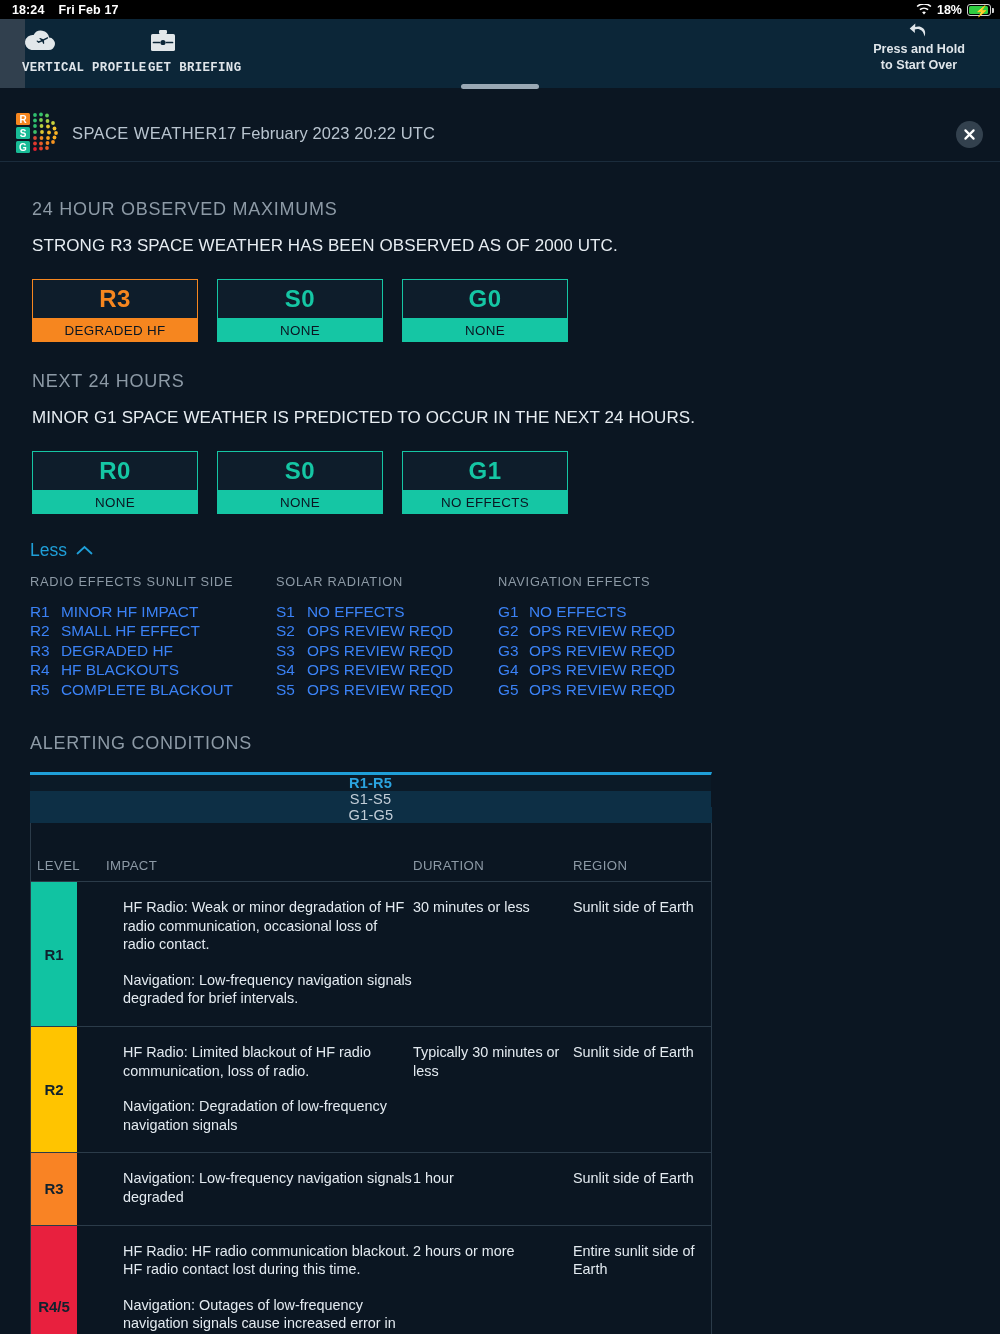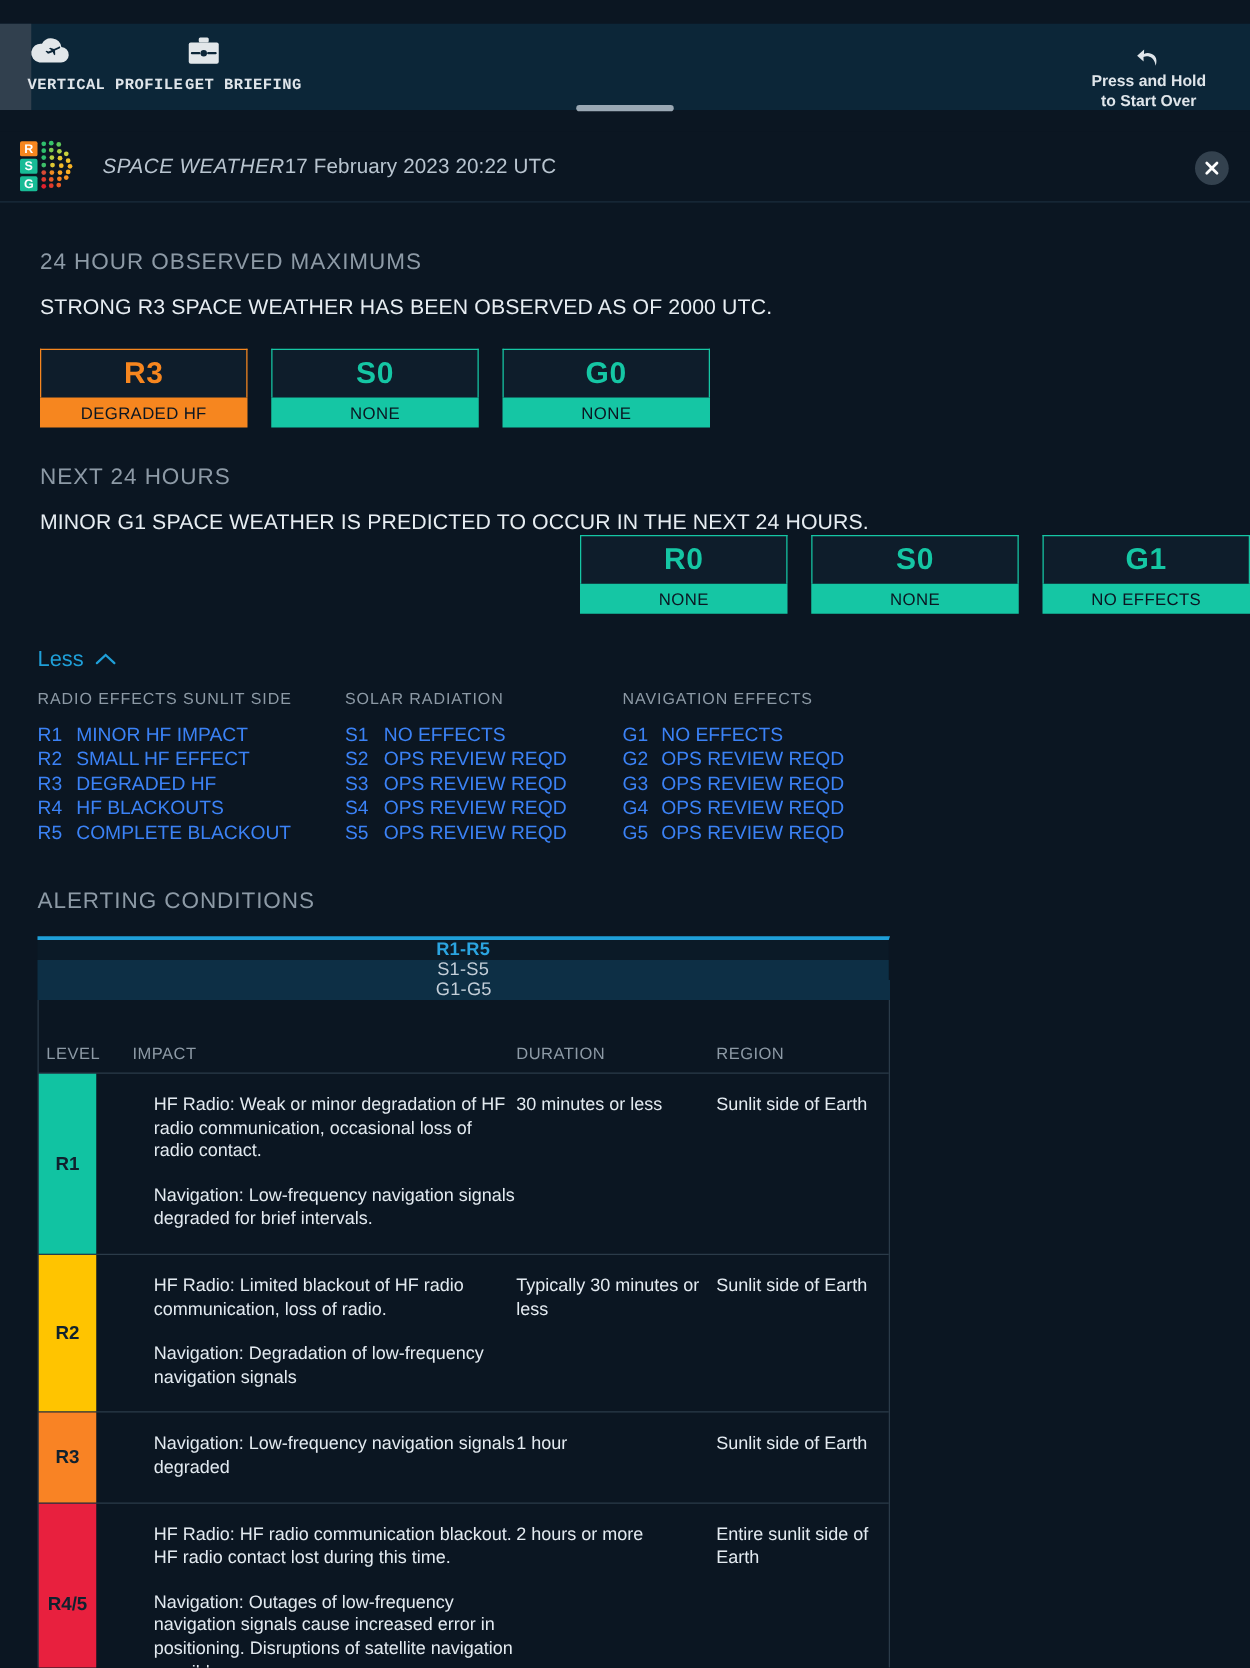--- a/index.html
+++ b/index.html
@@ -45,21 +45,21 @@
     display: flex; flex-direction: column; align-items: flex-start; width: 120px; font-family: Liberation Mono, monospace;
   }
   .tb-item .glyph { height: 30px; display: flex; align-items: center; justify-content: center; }
   .tb-item .tb-label {
     margin-top: 5px; color: #dfe5ea; font-size: 12.4px; font-weight: bold; letter-spacing: .35px;
     white-space: nowrap;
   }
   #tb-vertical-profile { left: 22px; }
   #tb-get-briefing { left: 148px; }
   .start-over {
-    position: absolute; right: 12px; top: 16px; width: 138px;
+    position: absolute; right: 12px; top: 0; width: 138px;
     display: flex; flex-direction: column; align-items: center;
   }
   .start-over .so-label {
     color: #dfe5ea; font-size: 12.6px; font-weight: bold; line-height: 16px; text-align: center;
   }
   .start-over .glyph { height: 22px; display:flex; align-items:center; justify-content:center; }
 
   
   .handle-bar-zone {
     position: absolute; top: 88px; left: 0; width: 1000px; height: 17px;
@@ -77,21 +77,21 @@
     border-bottom: 1px solid #1b2c3c;
   }
   .logo { margin-left: 16px; width: 48px; height: 42px; position: relative; }
   .logo-letters { position: absolute; left: 0; top: 1px; display: flex; flex-direction: column; gap: 2px; }
   .logo-letters span {
     width: 14px; height: 12px; display: flex; align-items: center; justify-content: center;
     font-size: 10px; font-weight: bold; color: #ffffff; border-radius: 1.5px;
   }
   .logo-dots { position: absolute; left: 15px; top: 0; }
   .sheet-title {
-    margin-left: 18px; color: #b8c4cf; font-size: 16.5px; letter-spacing: .4px; font-style: italic;
+    margin-left: 8px; color: #b8c4cf; font-size: 16.5px; letter-spacing: .4px;
   }
   .sheet-timestamp {
     color: #b8c4cf; font-size: 16.5px; letter-spacing: .1px;
   }
   .close-btn {
     position: absolute; right: 17px; top: 16px;
     width: 27px; height: 27px; border-radius: 50%;
     background: #33414e; display: flex; align-items: center; justify-content: center;
     cursor: pointer;
   }
@@ -173,20 +173,38 @@
   }
   .impact-p + .impact-p { margin-top: 17px; }
   .dur-cell { width: 160px; color: #e3eaf0; font-size: 14.4px; line-height: 18.6px; }
   .reg-cell { width: 130px; color: #e3eaf0; font-size: 14.4px; line-height: 18.6px; }
 </style>
 </head>
 <body>
 
 <div class="screen">
 
+  <div class="statusbar">
+    <span class="sb-time">18:24</span>
+    <span class="sb-date">Fri Feb 17</span>
+    <span class="sb-right">
+      <span class="wifi-icon">
+        <svg width="16" height="12" viewBox="0 0 16 12">
+          <path d="M8 10.6l1.9-2.3a2.9 2.9 0 0 0-3.8 0L8 10.6z" fill="#fff"></path>
+          <path d="M4.4 6.3a5.6 5.6 0 0 1 7.2 0l1-1.2a7.1 7.1 0 0 0-9.2 0l1 1.2z" fill="#fff"></path>
+          <path d="M1.6 3.1a9.8 9.8 0 0 1 12.8 0l1-1.2a11.3 11.3 0 0 0-14.8 0l1 1.2z" fill="#fff"></path>
+        </svg>
+      </span>
+      <span class="sb-batt-pct">18%</span>
+      <span class="batt">
+        <span class="batt-fill"></span>
+        <span class="batt-bolt">⚡</span>
+      </span>
+    </span>
+  </div>
 
   <div class="toolbar">
     <div class="toolbar-ledge"></div>
 
     <div class="tb-item" id="tb-vertical-profile">
       <span class="glyph">
         <svg width="36" height="26" viewBox="0 0 36 26">
           <path d="M9.5 22h17a6.2 6.2 0 0 0 .6-12.4A8.3 8.3 0 0 0 11.6 7 6.6 6.6 0 0 0 9.5 22z" fill="#e2e7ea"></path>
           <path d="M24.8 9.6l-3.6 1.6-3-1.1-1 .5 2 1.6-2.4 1-1.6-.6-.8.4 2 1.9 1.3-.4 2.5-1 1.1 2.6.9-.6-.2-3.1 3.5-1.7c.6-.3.8-.9.6-1.2-.2-.3-.8-.3-1.3.1z" fill="#0c2638"></path>
         </svg>
@@ -295,21 +313,21 @@
               <span class="badge-code">G0</span>
             </div>
           <div class="badge-bot">NONE</div>
         </div>
       </div>
     </div>
 
     <div style="padding-left:32px; padding-top:29px;">
       <div class="section-label">NEXT 24 HOURS</div>
       <div class="section-statement" style="margin-top:16px;">MINOR G1 SPACE WEATHER IS PREDICTED TO OCCUR IN THE NEXT 24 HOURS.</div>
-      <div class="badge-row" style="justify-content:flex-end;">
+      <div class="badge-row" style="margin-top:23px;">
 
         <div class="badge teal">
           <div class="badge-top">
               <span class="badge-code">R0</span>
             </div>
           <div class="badge-bot">NONE</div>
         </div>
 
         <div class="badge teal">
           <div class="badge-top">

